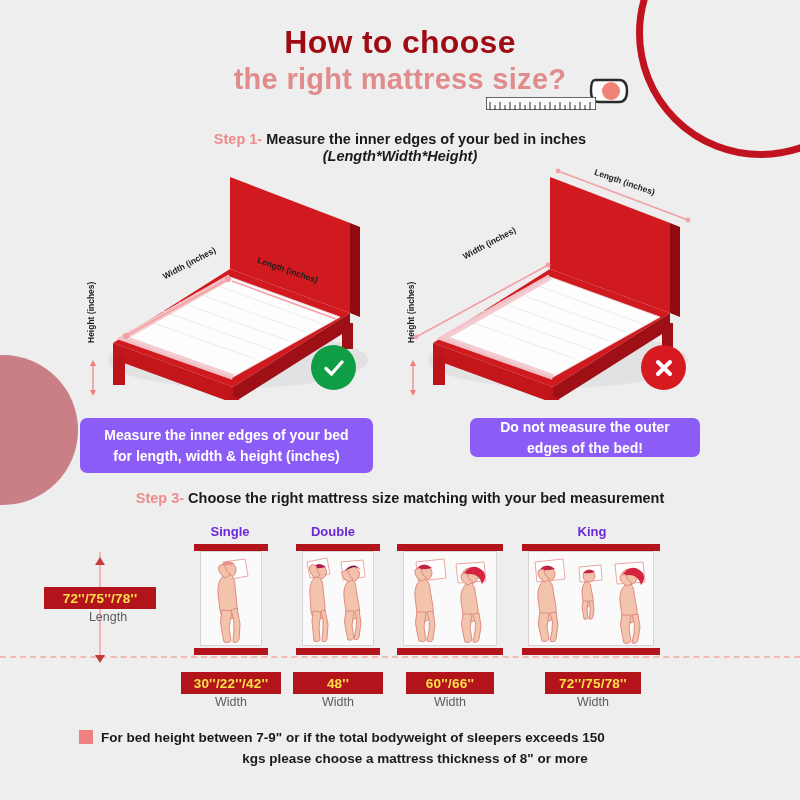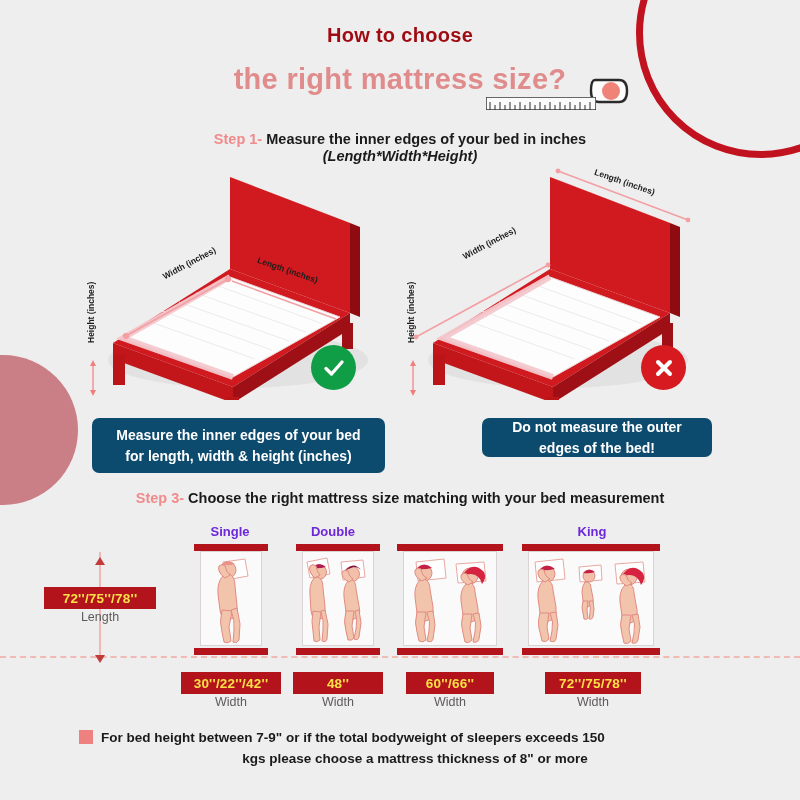--- a/index.html
+++ b/index.html
@@ -26,21 +26,21 @@
   }
   .dashed-line{
     position:absolute;
     left:0;right:0;
     border-top:2px dashed #f0b9b4;
   }
 
   
   .title1{
     position:absolute;width:100%;text-align:center;
-    color:#9e0b12;font-weight:bold;font-size:20px;letter-spacing:.3px;
+    color:#9e0b12;font-weight:bold;font-size:32px;letter-spacing:.3px;
   }
   .title2{
     position:absolute;width:100%;text-align:center;
     color:#e08c8c;font-weight:bold;font-size:29px;letter-spacing:.3px;
   }
 
   .step-line{
     position:absolute;width:100%;text-align:center;
     font-size:14.5px;color:#1a1a1a;font-weight:bold;
   }
@@ -69,31 +69,30 @@
   .badge{
     position:absolute;width:45px;height:45px;border-radius:50%;
     display:flex;align-items:center;justify-content:center;
   }
   .badge-ok{background:#0f9d45;}
   .badge-no{background:#d71920;}
 
   
   .callout{
     position:absolute;
-    background:#0c4a6e;
+    background:#8b5cf6;
     color:#fff;
     border-radius:7px;
     font-weight:bold;
     font-size:14px;
     line-height:1.45;
     text-align:center;
     display:flex;align-items:center;justify-content:center;
     padding:6px 18px;
     box-sizing:border-box;
-    margin-left:12px;
   }
 
   
   .size-title{
     position:absolute;text-align:center;
     color:#6d28d9;font-weight:bold;font-size:13px;
   }
   .panel{
     position:absolute;
     background:#fafafa;
@@ -308,21 +307,21 @@
     <svg width="10" height="8" viewBox="0 0 10 8">
         <polygon points="5,0 0,8 10,8" fill="#c23b3b"></polygon>
       </svg>
   </div>
   <div style="position:absolute;left:95px;top:649px;">
     <svg width="10" height="8" viewBox="0 0 10 8">
         <polygon points="5,8 0,0 10,0" fill="#c23b3b"></polygon>
       </svg>
   </div>
   <div class="size-chip" style="left:44px;top:587px;width:112px;">72''/75''/78''</div>
-  <div class="size-chip-label" style="left:44px;top:610px;width:112px;">Length</div>
+  <div class="size-chip-label" style="left:52px;top:610px;width:112px;">Length</div>
 
   <div class="size-title" style="left:190px;top:524px;width:80px;">Single</div>
   <div class="panel-bar" style="left:194px;top:544px;width:74px;"></div>
   <div class="panel" style="left:200px;top:551px;width:62px;height:95px;">
     <svg width="62" height="95" viewBox="0 0 62 95">
 
       <polygon points="22,10 44,7 47,24 25,28" fill="#ffffff" stroke="#e9a9a1" stroke-width="1"></polygon>
 
       <circle cx="27" cy="18" r="8" fill="#f2c0a8" stroke="#e08b82" stroke-width="1"></circle>
       <path d="M20 13 q7 -7 14 -1 q-7 2 -14 1z" fill="#e9928a"></path>

